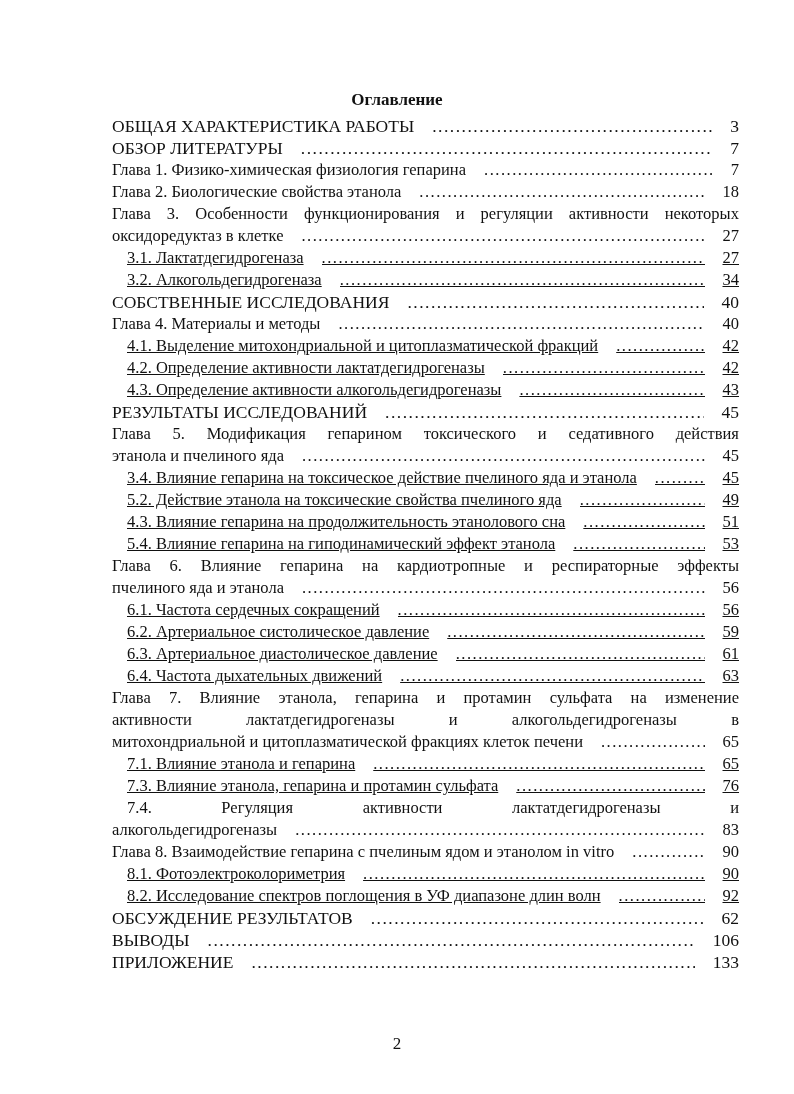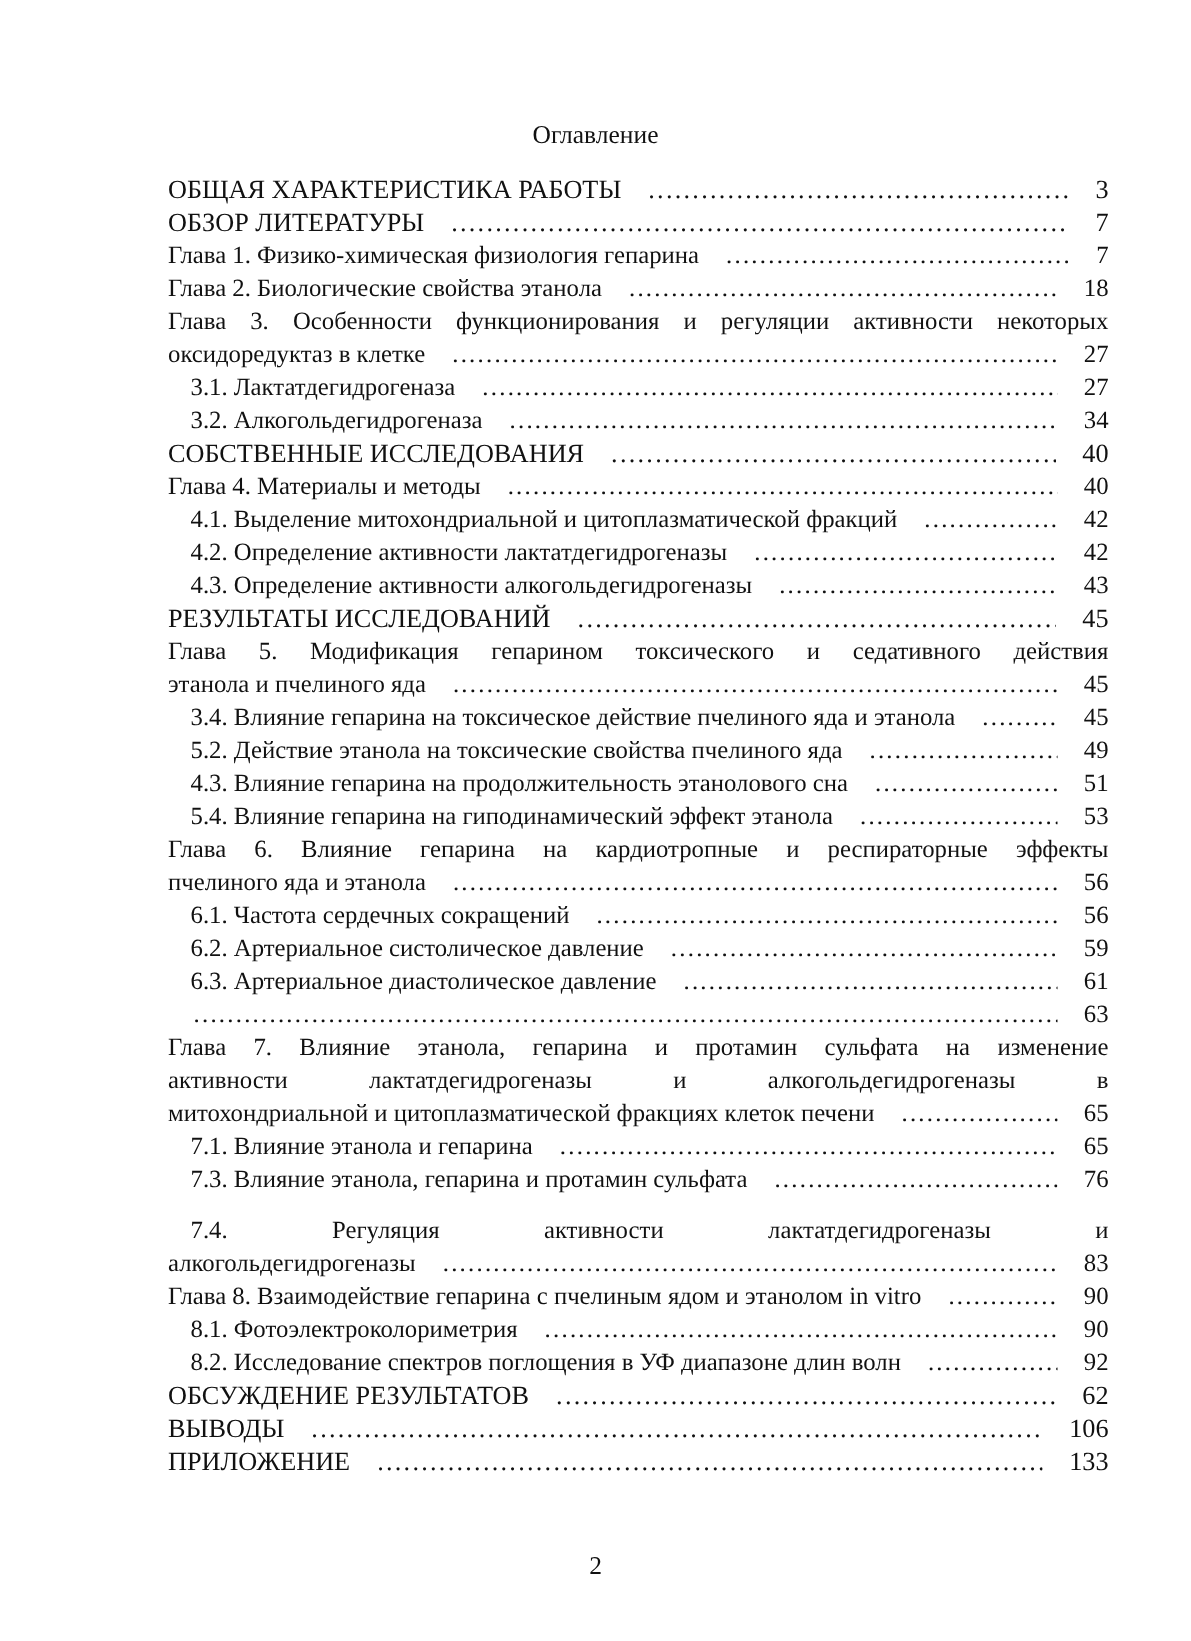--- a/index.html
+++ b/index.html
@@ -1,24 +1,24 @@
 <!DOCTYPE html>
 <html><head>
   <meta charset="utf-8">
   <style>
     html, body { margin: 0; padding: 0; background: #ffffff; }
     body { width: 794px; height: 1094px; position: relative; overflow: hidden;
            font-family: "Liberation Serif", "DejaVu Serif", serif; color: #111; }
-    .title { position: absolute; top: 80px; left: 0; width: 794px; text-align: center;
-             font-weight: normal; font-size: 17px; }
+    .title { position: absolute; top: 90px; left: 0; width: 794px; text-align: center;
+             font-weight: bold; font-size: 17px; }
     .toc { position: absolute; top: 115px; left: 112px; width: 627px; }
     .row { display: flex; align-items: baseline; height: 22px; line-height: 22px;
            font-size: 16.5px; white-space: nowrap; gap: 16px; }
     .row.caps { font-size: 17.5px; }
-    .row.sub { padding-left: 15px; }
+    .row.sub { padding-left: 15px; text-decoration: underline; }
     .row .lbl { flex: 0 0 auto; }
     .row .dots { flex: 1 1 auto; overflow: hidden; letter-spacing: 1.5px; margin: 0 2px; }
     .row .dots::before { content: "........................................................................................................................................................................................................"; }
     .row .pg { flex: 0 0 auto; }
     .row.just { justify-content: space-between; }
     .row.just .w { flex: 0 0 auto; }
     .pagenum { position: absolute; top: 1034px; left: 0; width: 794px; text-align: center; font-size: 17px; }
   </style>
 </head>
 <body>
@@ -161,20 +161,21 @@
       <span class="lbl">6.2. Артериальное систолическое давление</span>
       <span class="dots"></span>
       <span class="pg">59</span>
     </div>
     <div class="row  sub">
       <span class="lbl">6.3. Артериальное диастолическое давление</span>
       <span class="dots"></span>
       <span class="pg">61</span>
     </div>
     <div class="row  sub">
+      <span class="lbl">6.4. Частота дыхательных движений</span>
       <span class="dots"></span>
       <span class="pg">63</span>
     </div>
     <div class="row just ">
       <span class="w">Глава</span>
       <span class="w">7.</span>
       <span class="w">Влияние</span>
       <span class="w">этанола,</span>
       <span class="w">гепарина</span>
       <span class="w">и</span>
@@ -198,21 +199,21 @@
     <div class="row  sub">
       <span class="lbl">7.1. Влияние этанола и гепарина</span>
       <span class="dots"></span>
       <span class="pg">65</span>
     </div>
     <div class="row  sub">
       <span class="lbl">7.3. Влияние этанола, гепарина и протамин сульфата</span>
       <span class="dots"></span>
       <span class="pg">76</span>
     </div>
-    <div class="row just " style="padding-left: 15px; margin-top: 12px;">
+    <div class="row just " style="padding-left: 15px;">
       <span class="w">7.4.</span>
       <span class="w">Регуляция</span>
       <span class="w">активности</span>
       <span class="w">лактатдегидрогеназы</span>
       <span class="w">и</span>
     </div>
     <div class="row ">
       <span class="lbl">алкогольдегидрогеназы</span>
       <span class="dots"></span>
       <span class="pg">83</span>

